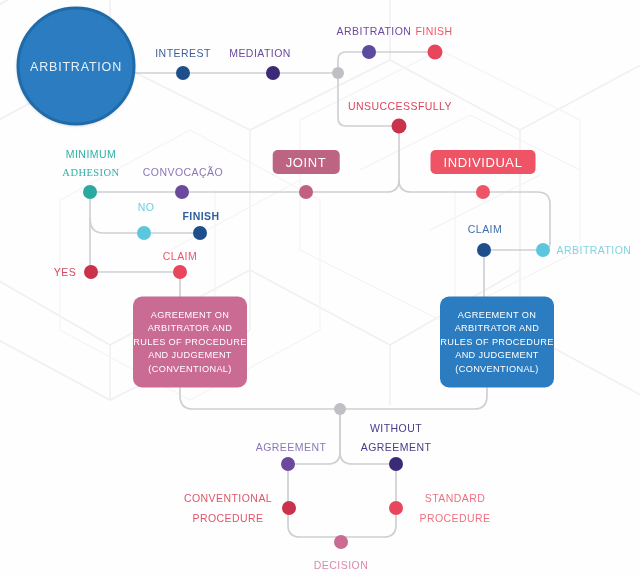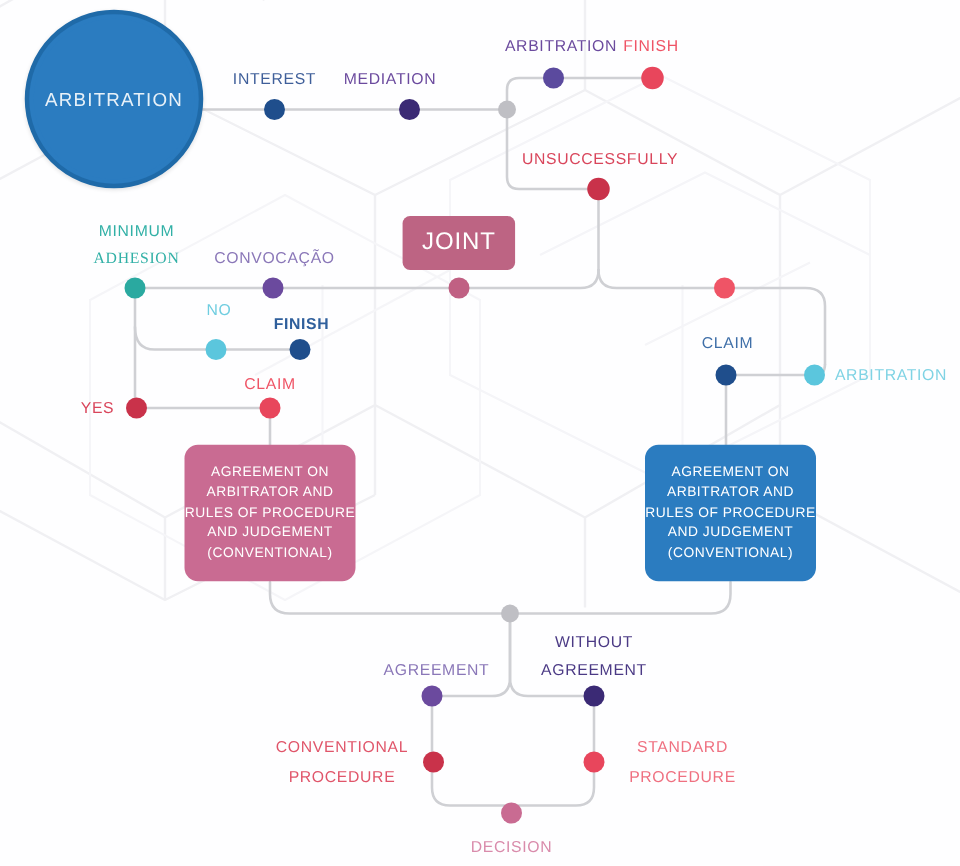--- a/index.html
+++ b/index.html
@@ -28,38 +28,39 @@
   .node{
     position:absolute;
     border-radius:50%;
     transform:translate(-50%,-50%);
   }
   .badge{
     position:absolute;
     transform:translate(-50%,-50%);
     border-radius:5px;
     color:#ffffff;
-    font-size:16px;
+    font-size:13px;
     letter-spacing:.6px;
     display:flex;align-items:center;justify-content:center;
     padding:0 13px;
-    height:36px;
+    height:24px;
   }
   .card{
     position:absolute;
     transform:translate(-50%,-50%);
     border-radius:9px;
     color:#ffffff;
     font-size:9.2px;
     line-height:13.6px;
     letter-spacing:.35px;
     display:flex;align-items:center;justify-content:center;
     text-align:center;
     width:114px;height:91px;
     white-space:pre-line;
+    margin-left:10px;
   }
   .circle-main{
     position:absolute;
     transform:translate(-50%,-50%);
     width:113px;height:113px;
     border-radius:50%;
     background:#2b7cc0;
     border:3px solid #1f6aa8;
     box-shadow:inset 0 0 0 3px #2b7cc0, 0 1px 3px rgba(0,0,0,.12);
     display:flex;align-items:center;justify-content:center;
@@ -137,20 +138,23 @@
 
   <div id="overlay">
 
     <div class="circle-main" style="left:76px;top:66px;">
       <span>ARBITRATION</span>
     </div>
 
     <div class="badge" style="left:306px;top:162px;background:#bd6483;">
       <span>JOINT</span>
     </div>
+    <div class="badge" style="left:483px;top:162px;background:#ef5466;">
+      <span>INDIVIDUAL</span>
+    </div>
 
     <div class="card" style="left:180px;top:342px;background:#c96b92;">
       <span>AGREEMENT ON
 ARBITRATOR AND
 RULES OF PROCEDURE
 AND JUDGEMENT
 (CONVENTIONAL)</span>
     </div>
     <div class="card" style="left:487px;top:342px;background:#2b7cc0;">
       <span>AGREEMENT ON

